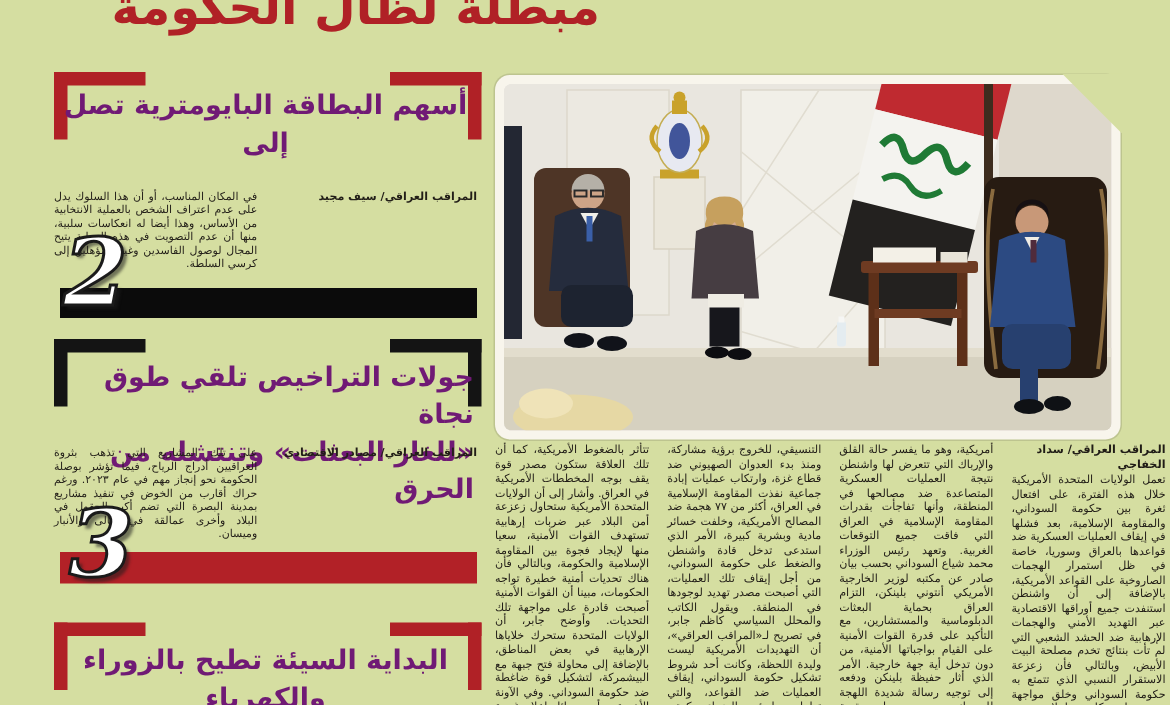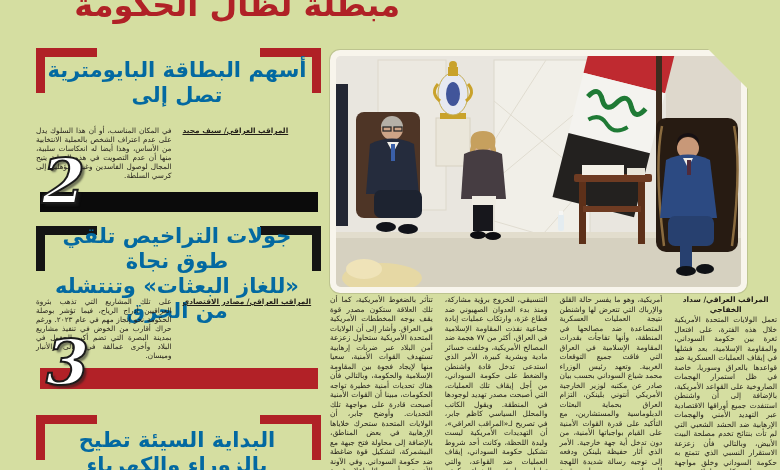--- a/index.html
+++ b/index.html
@@ -14,26 +14,26 @@
 
   
   .bk{position:absolute;width:52px;height:36px;}
   .bk-l{border-top:9px solid #b02126;border-left:9px solid #b02126;}
   .bk-r{border-top:9px solid #b02126;border-right:9px solid #b02126;}
   .bk-black.bk-l{border-color:#141414;}
   .bk-black.bk-r{border-color:#141414;}
 
   
   .rail-headline{position:absolute;left:38px;width:278px;text-align:center;direction:rtl;
-    font-weight:bold;font-size:21px;line-height:25px;color:#0369a1;}
+    font-weight:bold;font-size:18px;line-height:25px;color:#701a75;}
 
   
   .intro{position:absolute;left:36px;width:282px;display:flex;gap:11px;direction:rtl;}
   .icol{flex:1;font-size:7.3px;line-height:9px;text-align:justify;direction:rtl;color:#221e18;}
-  .byline{font-weight:bold;text-align:left;font-size:7.4px;margin-bottom:1px;text-decoration:underline;}
+  .byline{font-weight:bold;text-align:right;font-size:7.4px;margin-bottom:1px;}
 
   
   .numbar{position:absolute;left:40px;width:278px;z-index:1;}
   .bar-black{background:#0b0b0b;height:20px;}
   .bar-red{background:#b22127;height:21px;}
   .bignum{position:absolute;z-index:3;font-family:"DejaVu Serif",serif;font-style:italic;
     font-weight:bold;font-size:62px;line-height:60px;color:#ffffff;
     -webkit-text-stroke:2px #1b1b1b;text-shadow:3px 3px 2px rgba(30,30,30,.55);}
 
   
@@ -41,21 +41,21 @@
     background:#f8f5ec;border-radius:10px;box-sizing:border-box;padding:6px;
     box-shadow:0 0 0 1px rgba(120,120,90,.25);}
   .photo-inner{width:405px;height:231px;border-radius:5px;overflow:hidden;background:#e9e6df;}
   .corner-cut{position:absolute;top:-1px;right:-1px;width:40px;height:40px;background:#d5dea1;
     clip-path:polygon(0 0,100% 0,100% 100%);z-index:4;}
 
   
   .main-cols{position:absolute;left:330px;top:295px;width:447px;height:175px;overflow:hidden;
     display:flex;direction:rtl;gap:12px;}
   .mcol{flex:1;font-size:7.4px;line-height:9.5px;text-align:justify;direction:rtl;color:#201c16;}
-  .mbyline{font-weight:bold;text-align:center;font-size:7.5px;margin-bottom:1px;}
+  .mbyline{font-weight:bold;text-align:right;font-size:7.5px;margin-bottom:1px;}
 </style>
 </head>
 <body>
 
 <div class="page">
 
   <div class="top-headline">مبطلة لظال الحكومة</div>
 
   <div class="bk bk-l" style="left:36px;top:48px;"></div>
   <div class="bk bk-r" style="left:260px;top:48px;"></div>
@@ -66,21 +66,21 @@
     <div class="icol">
       <div class="byline">المراقب العراقي/ سيف مجيد</div>
     </div>
     <div class="icol">في المكان المناسب، أو أن هذا السلوك يدل على عدم اعتراف الشخص بالعملية الانتخابية من الأساس، وهذا أيضا له انعكاسات سلبية، منها أن عدم التصويت في هذه العملية يتيح المجال لوصول الفاسدين وغير المؤهلين إلى كرسي السلطة.</div>
   </div>
   <div class="bignum" style="left:42px;top:152px;">2</div>
   <div class="numbar bar-black" style="top:192px;"></div>
 
   <div class="bk bk-l bk-black" style="left:36px;top:226px;"></div>
   <div class="bk bk-r bk-black" style="left:260px;top:226px;"></div>
-  <div class="rail-headline" style="top:224px;">
+  <div class="rail-headline" style="top:239px;text-align:right;">
     <div>جولات التراخيص تلقي طوق نجاة</div>
     <div>«للغاز البعثات» وتنتشله من الحرق</div>
   </div>
   <div class="intro" style="top:297px;height:68px;">
     <div class="icol">
       <div class="byline">المراقب العراقي/ مصادر الاقتصادي</div>
     </div>
     <div class="icol">على تلك المشاريع التي تذهب بثروة العراقيين أدراج الرياح، فيما تؤشر بوصلة الحكومة نحو إنجاز مهم في عام ٢٠٢٣. ورغم حراك أقارب من الخوض في تنفيذ مشاريع بمدينة البصرة التي تضم أكبر الحقول في البلاد وأخرى عمالقة في ديالى والأنبار وميسان.</div>
   </div>
   <div class="bignum" style="left:46px;top:333px;">3</div>

